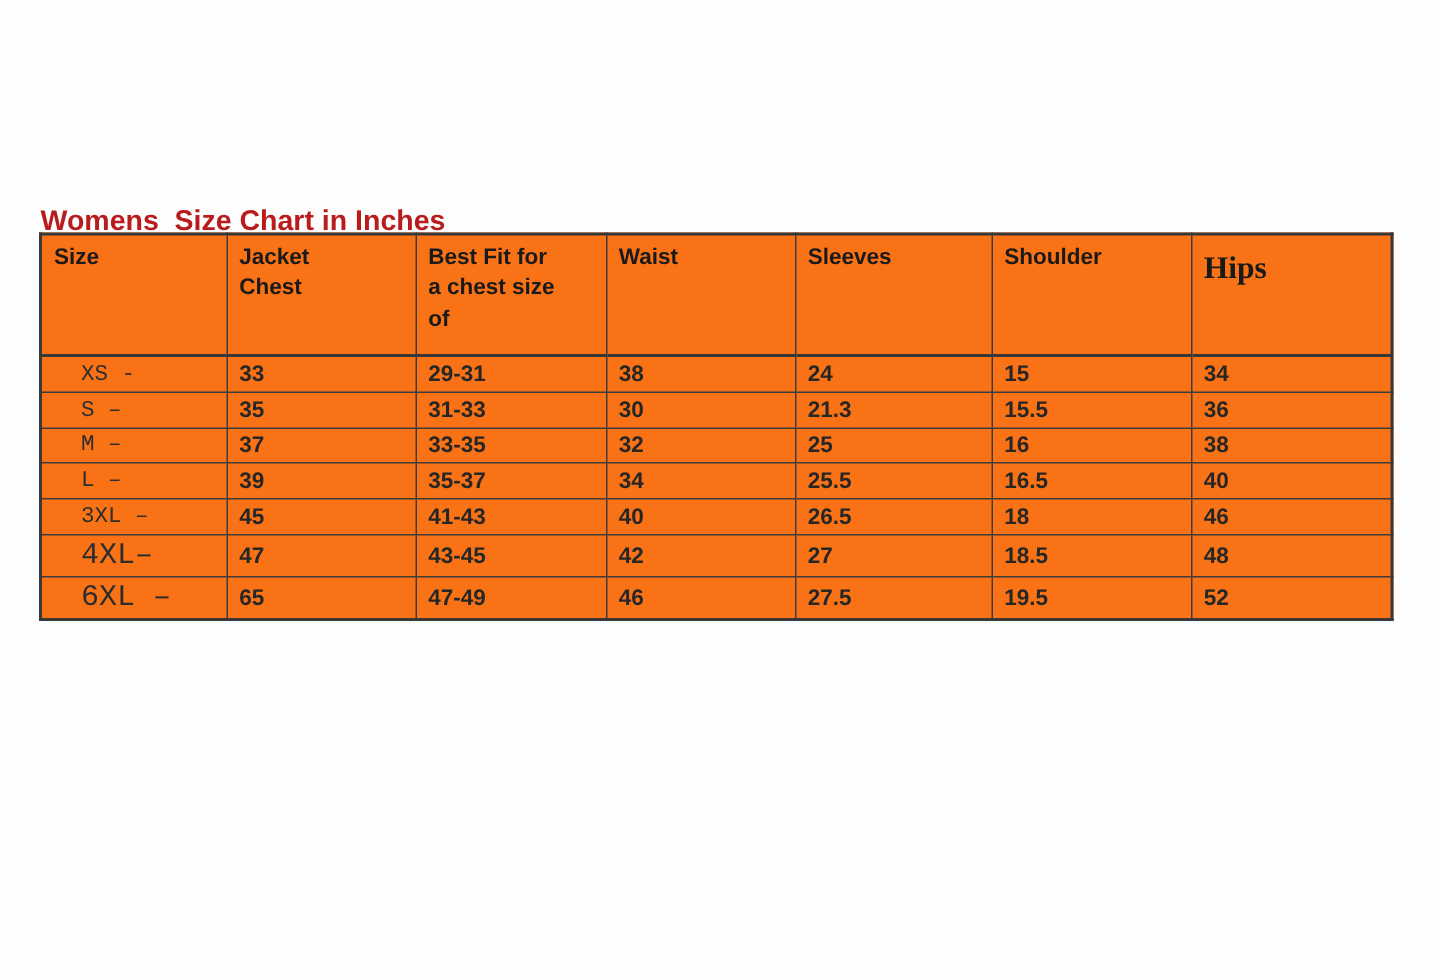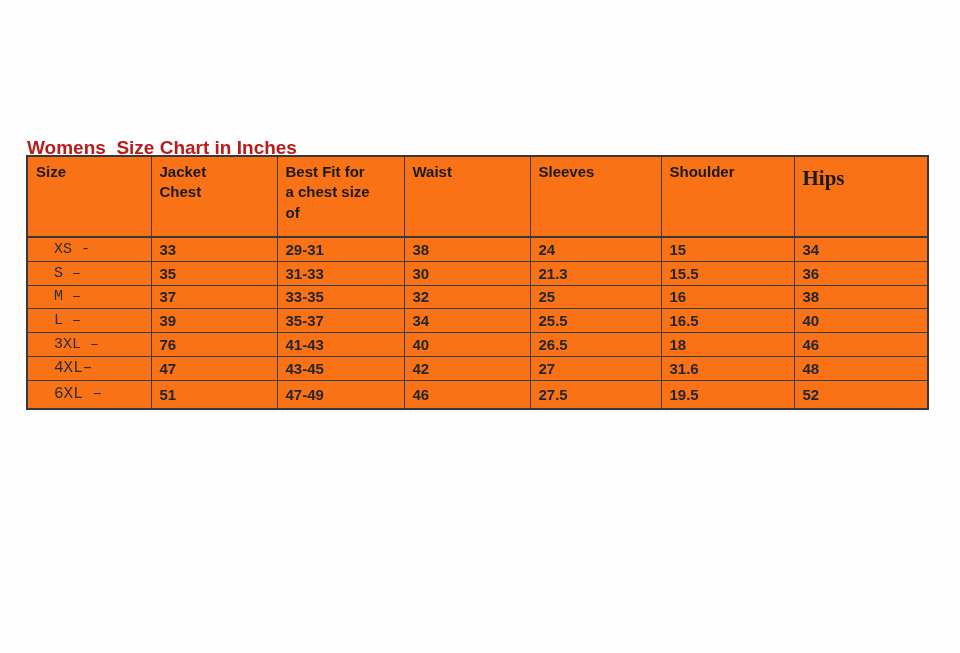--- a/index.html
+++ b/index.html
@@ -71,21 +71,21 @@
   table.size-chart tbody td.size-cell {
     font-weight: normal;
     color: #2d2d2d;
     padding-left: 26px;
     font-family: Liberation Mono, monospace;
   }
   tr.indent td.size-cell { padding-left: 13px; }
   tr.serif td.size-cell {
     font-family: "Liberation Serif", serif;
     padding-left: 4px;
-    font-size: 16px;
+    font-size: 20px;
   }
   
   tbody tr           { height: 24px; }
   tbody tr:nth-child(3) { height: 23px; }
   tbody tr:nth-child(7) { height: 29px; }
   tbody tr:nth-child(8) { height: 25px; }
   tbody tr:nth-child(9) { height: 26px; }
   tbody tr:nth-child(10){ height: 36px; }
 </style>
 </head>
@@ -151,39 +151,39 @@
         <td class="size-cell">L –</td>
         <td>39</td>
         <td>35-37</td>
         <td>34</td>
         <td>25.5</td>
         <td>16.5</td>
         <td>40</td>
       </tr>
       <tr class="indent">
         <td class="size-cell">3XL –</td>
-        <td>76</td>
+        <td>45</td>
         <td>41-43</td>
         <td>40</td>
         <td>26.5</td>
         <td>18</td>
         <td>46</td>
       </tr>
       <tr class="serif">
         <td class="size-cell">4XL–</td>
         <td>47</td>
         <td>43-45</td>
         <td>42</td>
         <td>27</td>
-        <td>31.6</td>
+        <td>18.5</td>
         <td>48</td>
       </tr>
       <tr class="serif">
         <td class="size-cell">6XL –</td>
-        <td>51</td>
+        <td>65</td>
         <td>47-49</td>
         <td>46</td>
         <td>27.5</td>
         <td>19.5</td>
         <td>52</td>
       </tr>
     </tbody>
   </table>
 
 </div>

